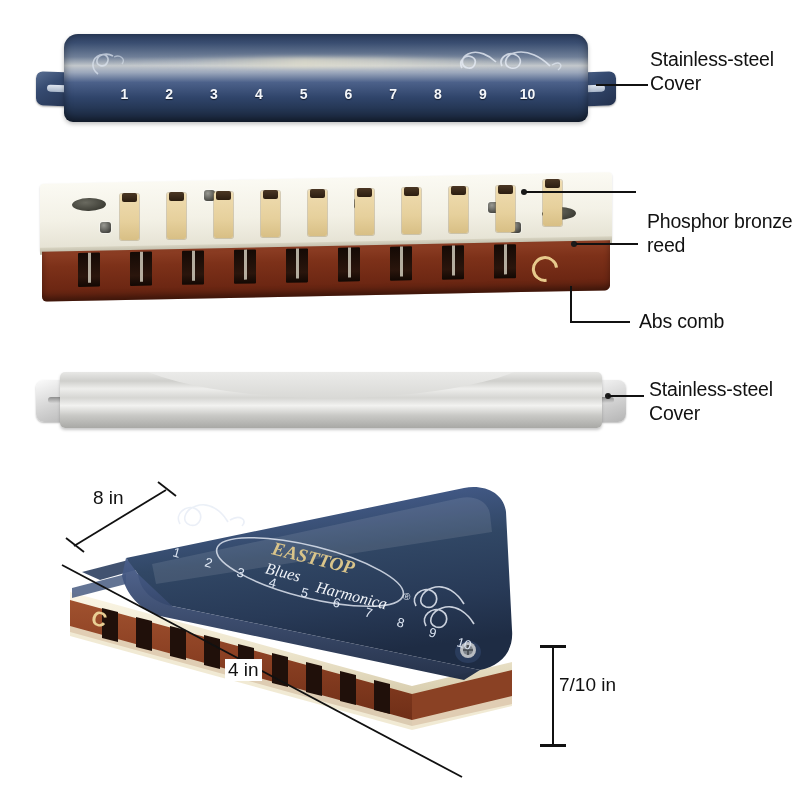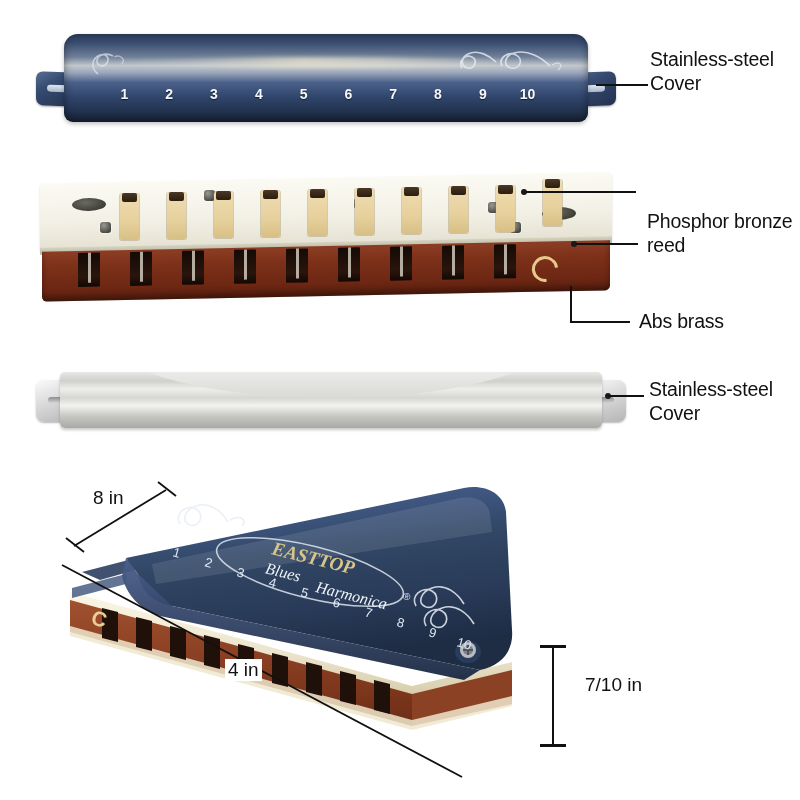--- a/index.html
+++ b/index.html
@@ -278,21 +278,21 @@
   <div class="dot" style="left:521px;top:189px;"></div>
   <div class="leader" style="left:526px;top:191px;width:110px;"></div>
   <div class="callout" style="left:647px;top:170px;margin-top:40px;">Phosphor bronze
 reed</div>
 
   <div class="dot" style="left:571px;top:241px;"></div>
   <div class="leader" style="left:576px;top:243px;width:62px;"></div>
 
   <div class="leader-v" style="left:570px;top:286px;height:36px;"></div>
   <div class="leader" style="left:570px;top:321px;width:60px;"></div>
-  <div class="callout" style="left:639px;top:310px;">Abs brass</div>
+  <div class="callout" style="left:639px;top:310px;">Abs comb</div>
 
   <div class="v3">
     <div class="tab l">
       <div class="slot"></div>
     </div>
     <div class="tab r">
       <div class="slot"></div>
     </div>
     <div class="steel">
       <div class="arch"></div>
@@ -408,15 +408,15 @@
   <div class="dimtext" style="left:90px;top:487px;">8 in</div>
 
   <svg style="position:absolute;left:54px;top:555px;" width="420" height="230" viewBox="0 0 420 230">
     <line x1="8" y1="10" x2="408" y2="222" stroke="#111" stroke-width="1.8"></line>
   </svg>
   <div class="dimtext" style="left:225px;top:659px;">4 in</div>
 
   <div class="dimline" style="left:552px;top:646px;width:1.8px;height:100px;"></div>
   <div class="dimline" style="left:540px;top:645px;width:26px;height:3px;"></div>
   <div class="dimline" style="left:540px;top:744px;width:26px;height:3px;"></div>
-  <div class="dimtext" style="left:582px;top:674px;">7/10 in</div>
+  <div class="dimtext" style="left:556px;top:674px;">7/10 in</div>
 
 </div>
 
 </body></html>

